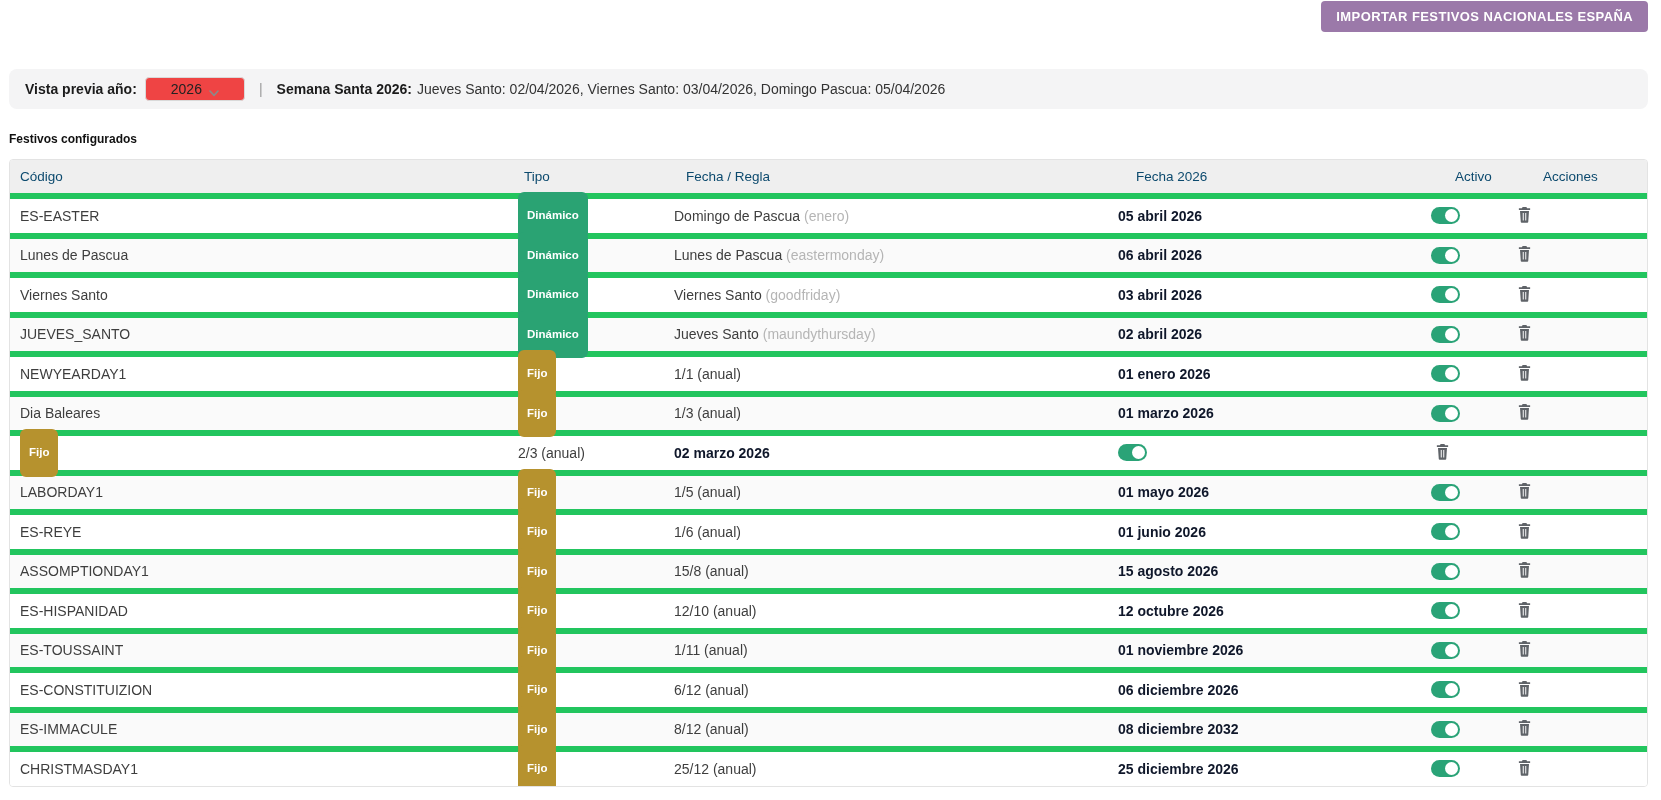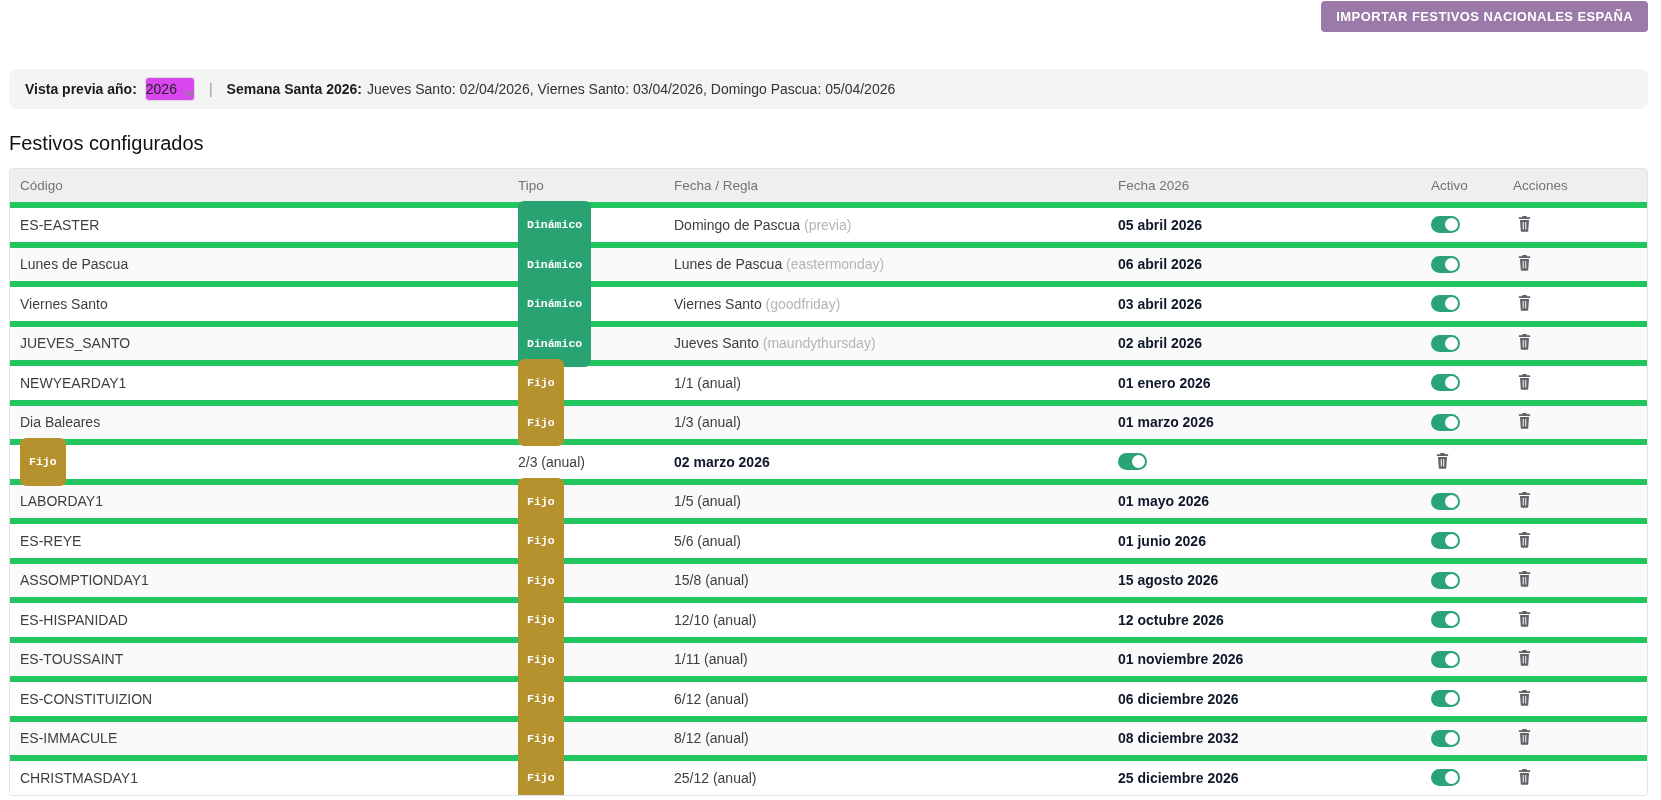--- a/index.html
+++ b/index.html
@@ -11,43 +11,43 @@
   .topbar { display: flex; justify-content: flex-end; padding-top: 1px; }
   .import-btn { background: var(--c-button, #9b79a9); color: #fff; border: none;
     font-family: inherit; font-size: 13px; font-weight: bold; letter-spacing: .4px;
     padding: 8px 15px; border-radius: 4px; cursor: pointer; text-transform: uppercase; }
 
   
   .preview-bar { margin-top: 37px; background: #f4f4f5; border-radius: 8px;
     height: 40px; display: flex; align-items: center; padding: 0 16px;
     font-size: 14px; color: #333; }
   .preview-bar .bold { font-weight: bold; color: #1b1b1b; text-align: right; }
-  .year-select { display: inline-flex; align-items: flex-end; gap: 7px; background: #d946ef;
-    border: 1px solid #d9d9d9; border-radius: 4px; padding: 3px 0; margin-left: 8px;
+  .year-select { display: inline-flex; align-items: flex-end; gap: 7px; background: #ef4444;
+    border: 1px solid #d9d9d9; border-radius: 4px; padding: 3px 25px; margin-left: 8px;
     font-size: 14px; color: #222; cursor: pointer; }
   .year-select .chev { display: inline-flex; }
   .sep { color: #9a9a9a; margin: 0 14px; }
   .preview-bar .bold.ss { margin-right: 5px; }
 
   
-  .section-title { font-size: 20px; font-weight: normal; color: #111; margin: 23px 0 13px 0; }
+  .section-title { font-size: 12px; font-weight: bold; color: #111; margin: 23px 0 13px 0; }
 
   
   .table { border: 1px solid #e3e3e3; border-radius: 4px; overflow: hidden; background: #fff; }
   .trow { display: grid; grid-template-columns: 498px 156px 444px 313px 82px 1fr;
     align-items: center; }
-  .thead { background: #efefef; color: #737373; font-size: 13.5px; height: 33px; }
+  .thead { background: #efefef; color: #0c4a6e; font-size: 13.5px; height: 33px; gap: 6px; }
   .thead .cell { font-weight: normal; }
   .cell { padding-left: 10px; overflow: hidden; white-space: nowrap; }
   .tbody .trow { height: 39.5px; border-top: 6px solid #22c55e; background: #fff;
     font-size: 14px; color: #3e3e3e; }
   .tbody .trow:nth-child(even) { background: #fafafa; }
   .code { color: #3e3e3e; }
   .badge { display: inline-block; color: #fff; font-size: 11.5px; font-weight: bold;
-    padding: 18px 9px; border-radius: 6px; line-height: 1; font-family: Liberation Mono, monospace; }
+    padding: 18px 9px; border-radius: 6px; line-height: 1; }
   .badge.dinamico { background: var(--c-dinamico, #2aa373); }
   .badge.fijo { background: var(--c-fijo, #b6922e); }
   .rule-hint { color: #b5b5b5; }
   .date { font-weight: bold; color: #0f172a; }
 
   
   .toggle { width: 29px; height: 17px; border-radius: 9px; background: var(--c-toggle, #2aa377);
     position: relative; cursor: pointer; }
   .toggle .knob { position: absolute; right: 2px; top: 2px; width: 13px; height: 13px;
     border-radius: 50%; background: #fff; }
@@ -91,21 +91,21 @@
       <div class="cell">Acciones</div>
     </div>
     <div class="tbody" id="rows">
   <div class="trow">
     <div class="cell code">ES-EASTER</div>
     <div class="cell">
       <span class="badge dinamico">Dinámico</span>
     </div>
     <div class="cell">
       <span class="rule-name">Domingo de Pascua</span>
-      <span class="rule-hint">(previa)</span>
+      <span class="rule-hint">(enero)</span>
     </div>
     <div class="cell date">05 abril 2026</div>
     <div class="cell">
       <div class="toggle">
         <div class="knob"></div>
       </div>
     </div>
     <div class="cell">
       <span class="trash">
         <svg width="15" height="17" viewBox="0 0 24 26">
@@ -289,21 +289,21 @@
       </span>
     </div>
   </div>
 
   <div class="trow">
     <div class="cell code">ES-REYE</div>
     <div class="cell">
       <span class="badge fijo">Fijo</span>
     </div>
     <div class="cell">
-      <span class="rule-name">5/6 (anual)</span>
+      <span class="rule-name">1/6 (anual)</span>
       <span class="rule-hint"></span>
     </div>
     <div class="cell date">01 junio 2026</div>
     <div class="cell">
       <div class="toggle">
         <div class="knob"></div>
       </div>
     </div>
     <div class="cell">
       <span class="trash">

